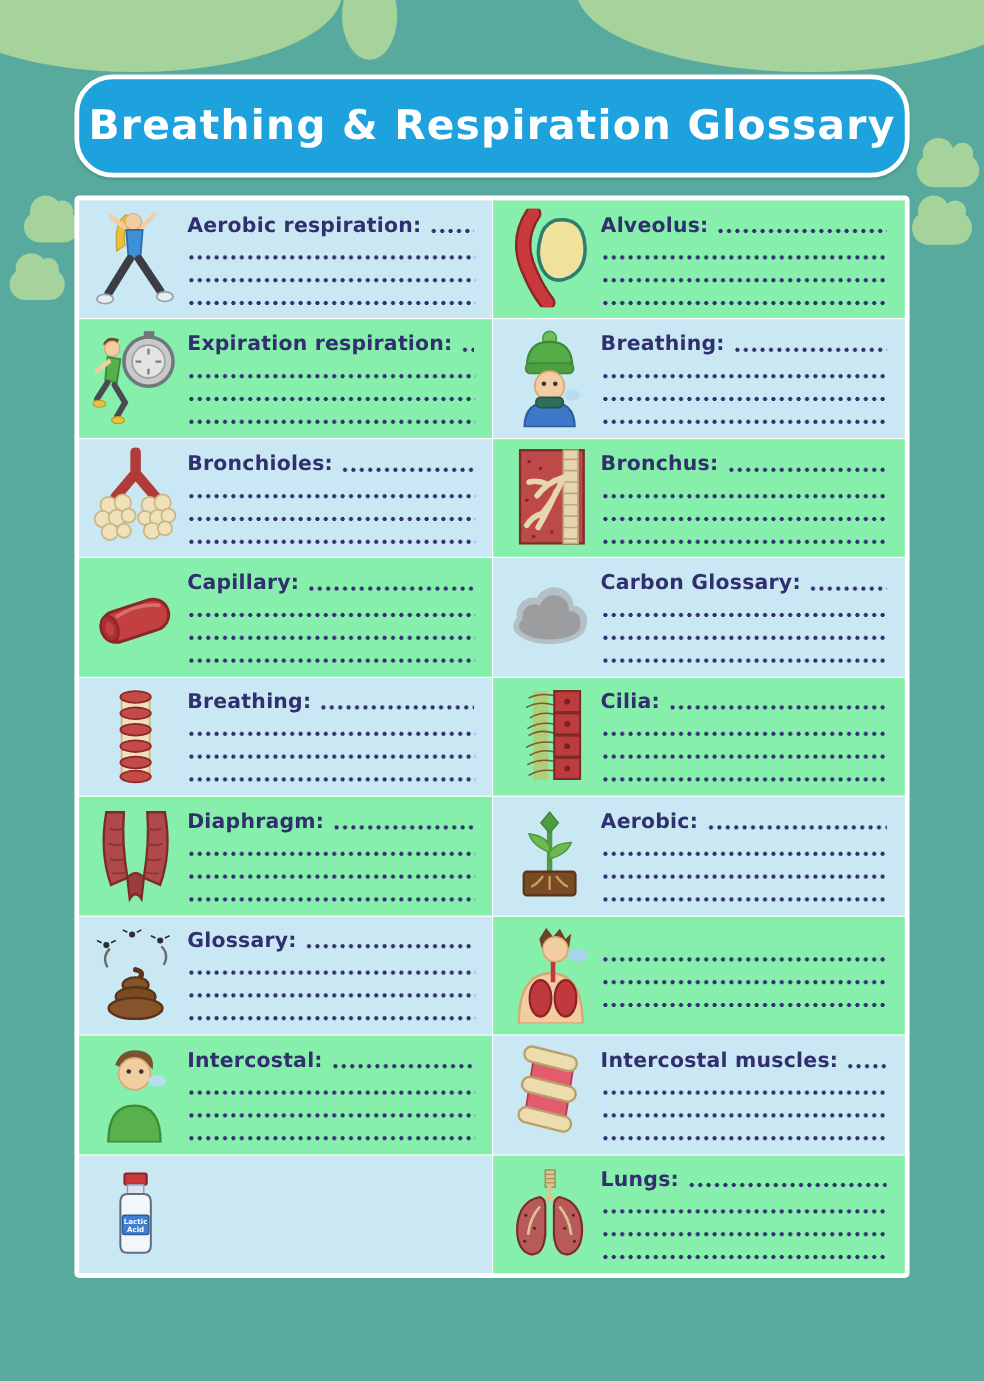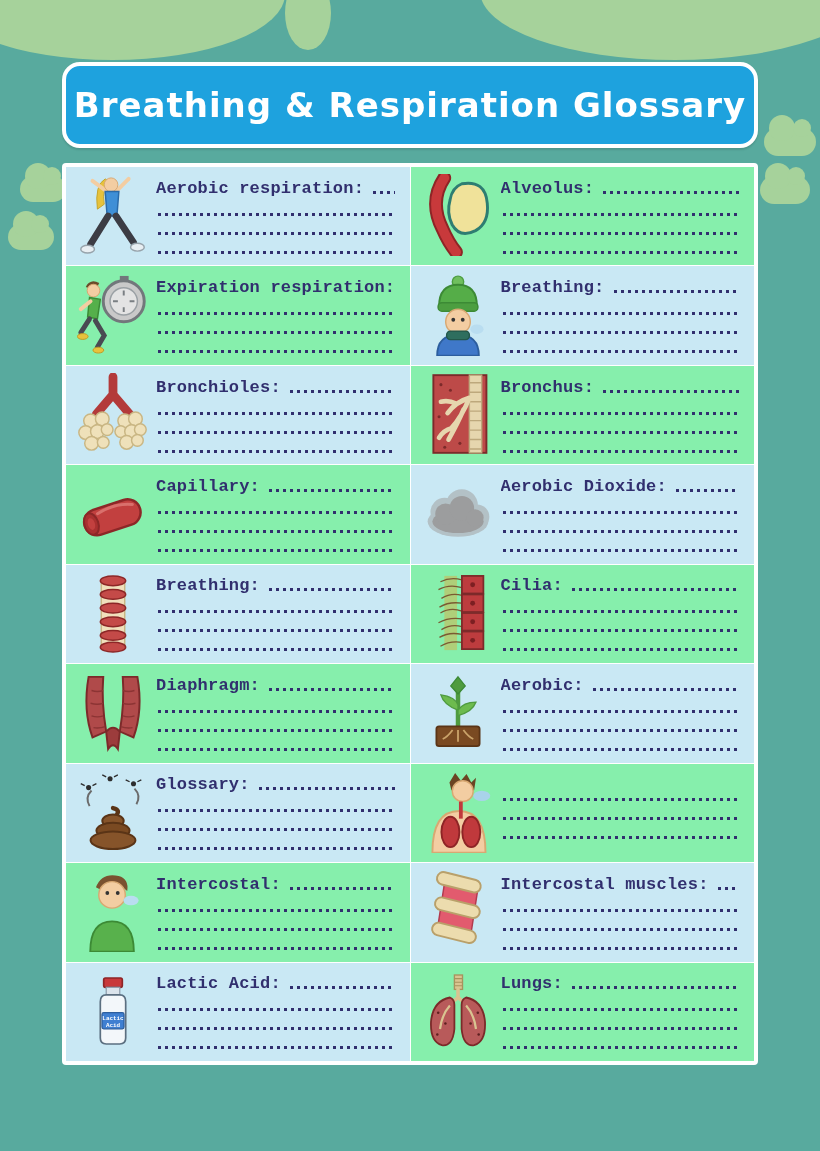--- a/index.html
+++ b/index.html
@@ -9,32 +9,32 @@
     font-family:"DejaVu Sans","Liberation Sans",sans-serif;
   }
   .blob{position:absolute;background:#a6d29b;border-radius:50%;}
   .cloud{position:absolute;background:#a6d29b;border-radius:20px;}
   .cloud::before,.cloud::after{content:"";position:absolute;background:#a6d29b;border-radius:50%;}
   .cloud::before{width:26px;height:26px;top:-13px;left:5px;}
   .cloud::after{width:18px;height:18px;top:-9px;right:5px;}
 
   .header-banner{
     position:absolute;left:62px;top:62px;width:696px;height:86px;
-    background:#1ea2de;border:4px solid #ffffff;border-radius:18px;
+    background:#1ea2de;border:4px solid #ffffff;border-radius:32px;
     box-sizing:border-box;display:flex;align-items:center;justify-content:center;
     box-shadow:0 2px 2px rgba(0,0,0,0.12);
   }
   .header-banner .title{
     color:#ffffff;font-size:34px;font-weight:bold;letter-spacing:1px;white-space:nowrap;
   }
 
   .glossary-table{
     position:absolute;left:62px;top:163px;width:696px;height:902px;
     background:#ffffff;border-radius:4px;box-sizing:border-box;padding:4px;
-    display:grid;grid-template-columns:1fr 1fr;grid-template-rows:repeat(9,1fr);gap:1px;font-family:Liberation Mono, monospace;
+    display:grid;grid-template-columns:1fr 1fr;grid-template-rows:repeat(9,1fr);gap:1px;
   }
   .cell{display:flex;align-items:center;box-sizing:border-box;padding:5px 14px 7px 4px;overflow:hidden;}
   .cell.blue{background:#c9e8f4;}
   .cell.cream{background:#86efac;}
   .icon-box{flex:0 0 86px;display:flex;align-items:center;justify-content:center;}
   .text-col{flex:1;min-width:0;display:flex;flex-direction:column;justify-content:center;}
   .term-line{display:flex;align-items:flex-end;height:22px;overflow:hidden;}
   .term{color:#312f6e;font-weight:bold;font-size:17px;white-space:nowrap;letter-spacing:0.2px;}
   .leader{flex:1;min-width:6px;height:5px;margin:0 1px 3px 7px;
     background-image:radial-gradient(circle,#312f6e 1.5px,rgba(0,0,0,0) 1.9px);
@@ -251,21 +251,21 @@
         <g fill="#9a9a9a" opacity="0.9">
           <ellipse cx="40" cy="44" rx="27" ry="12"></ellipse>
             <circle cx="27" cy="36" r="11"></circle>
             <circle cx="44" cy="30" r="13"></circle>
             <circle cx="58" cy="40" r="9"></circle>
         </g>
       </svg>
     </div>
     <div class="text-col">
       <div class="term-line">
-          <span class="term">Aerobic Dioxide:</span>
+          <span class="term">Carbon Glossary:</span>
           <span class="leader"></span>
         </div>
       <div class="dotline"></div>
       <div class="dotline"></div>
       <div class="dotline"></div>
     </div>
   </div>
 
   <div class="cell blue">
     <div class="icon-box">
@@ -472,29 +472,20 @@
   <div class="cell blue">
     <div class="icon-box">
       <svg width="66" height="82" viewBox="0 0 78 84">
         <rect x="28" y="3" width="22" height="11" rx="2" fill="#c8393b" stroke="#8e2426" stroke-width="2"></rect>
         <rect x="31" y="14" width="16" height="9" fill="#dbe4ec" stroke="#8f9fae" stroke-width="1.5"></rect>
         <path d="M24 31 Q24 23 31 23 L47 23 Q54 23 54 31 L54 74 Q54 81 47 81 L31 81 Q24 81 24 74 Z" fill="#f3f7fa" stroke="#5b6f80" stroke-width="2"></path>
         <rect x="26" y="44" width="26" height="19" rx="2" fill="#3f7fd1" stroke="#2c5e9e" stroke-width="1.5"></rect>
         <text x="39" y="53" font-size="7" font-weight="bold" fill="#ffffff" text-anchor="middle">Lactic</text>
         <text x="39" y="61" font-size="7" font-weight="bold" fill="#ffffff" text-anchor="middle">Acid</text>
       </svg>
-    </div>
-    <div class="text-col">
-      <div class="term-line">
-          <span class="term">Lactic Acid:</span>
-          <span class="leader"></span>
-        </div>
-      <div class="dotline"></div>
-      <div class="dotline"></div>
-      <div class="dotline"></div>
     </div>
   </div>
 
   <div class="cell cream">
     <div class="icon-box">
       <svg width="72" height="82" viewBox="0 0 80 84">
         <rect x="36" y="2" width="9" height="16" fill="#d9c491" stroke="#a8925e" stroke-width="1.5"></rect>
         <path d="M36 6 h9 M36 10 h9 M36 14 h9" stroke="#a8925e" stroke-width="1.2"></path>
         <path d="M40 18 L40 27 M40 27 L30 35 M40 27 L50 35" stroke="#d9c491" stroke-width="4" fill="none" stroke-linecap="round"></path>
         <path d="M31 27 Q12 31 10 54 Q9 76 22 80 Q34 82 36 62 L36 35 Q36 29 31 27 Z" fill="#b85a5a" stroke="#7c2a2a" stroke-width="2"></path>

